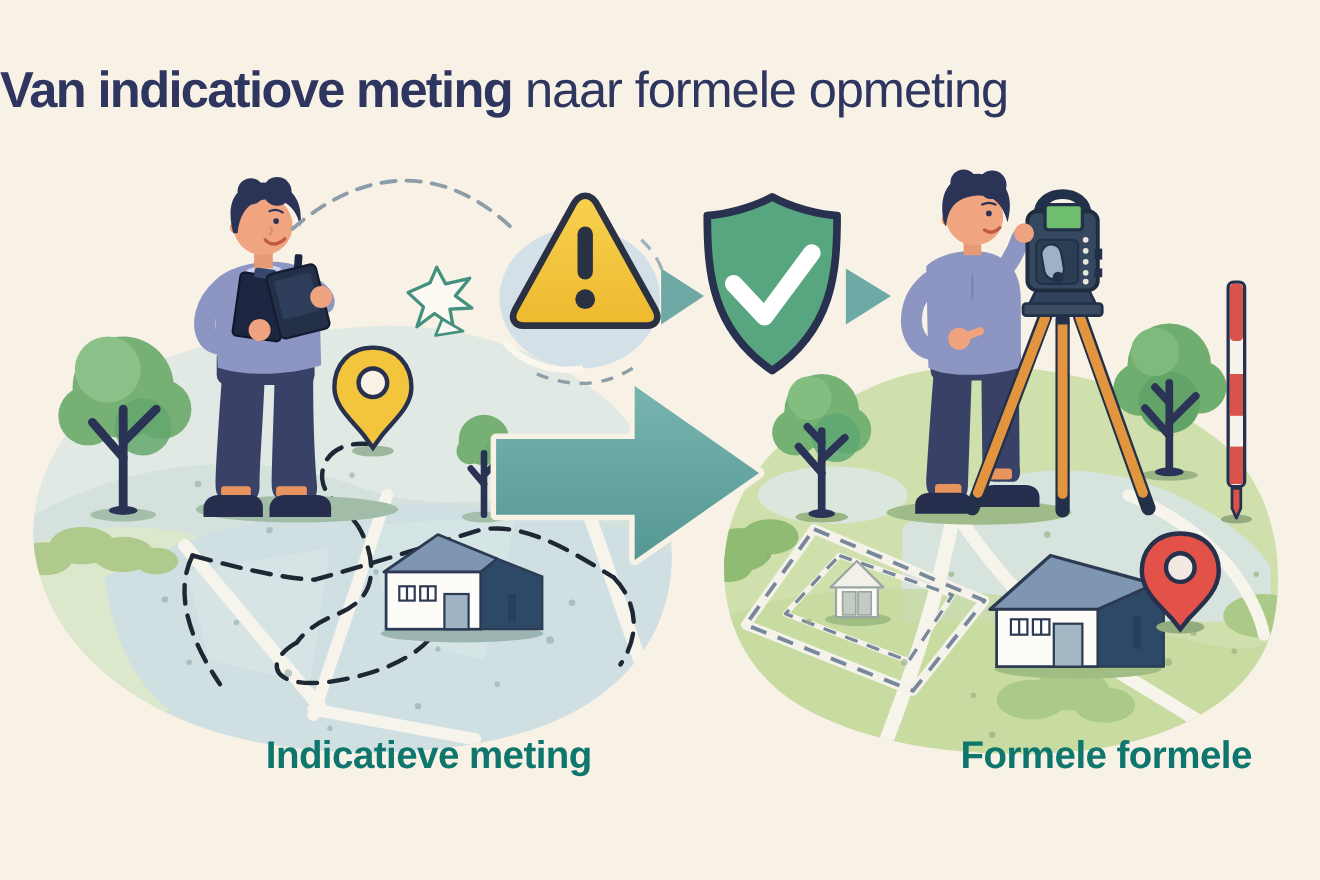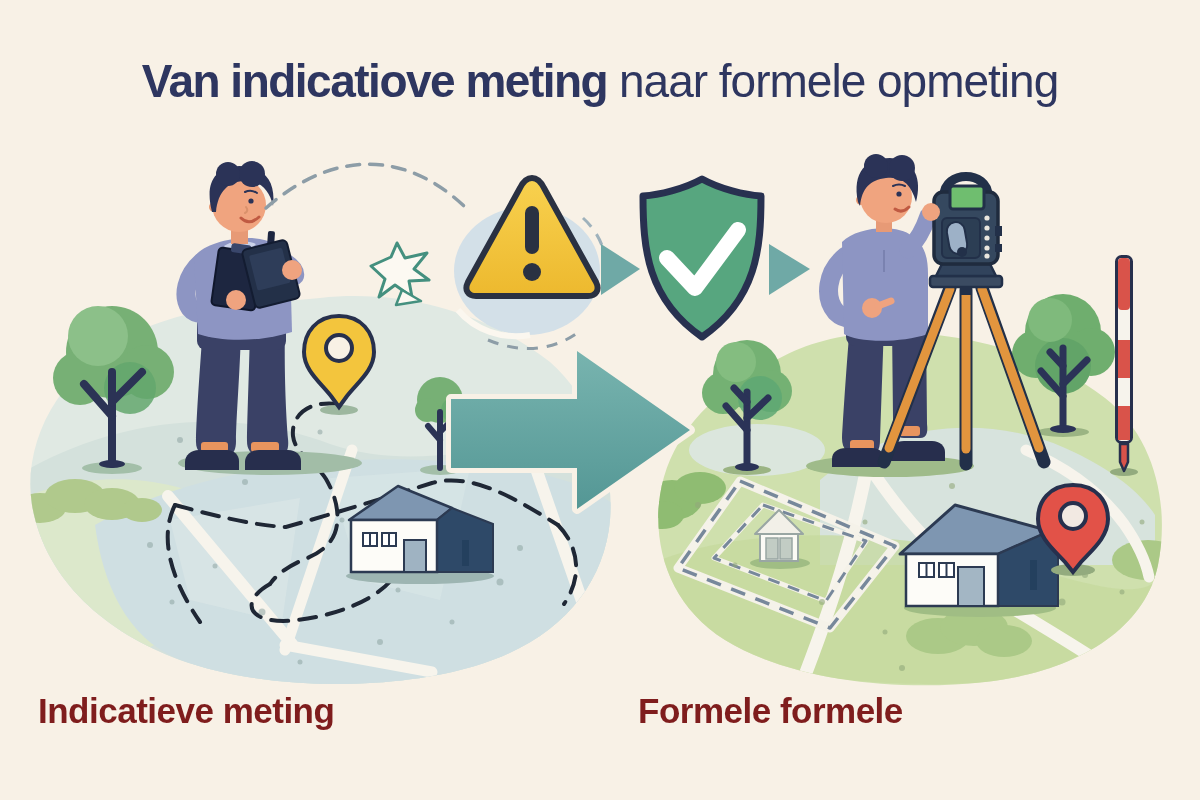--- a/index.html
+++ b/index.html
@@ -3,28 +3,28 @@
 <meta charset="utf-8">
 <style>
   html,body{margin:0;padding:0;}
   body{
     width:1200px;height:800px;position:relative;overflow:hidden;
     background:#f8f1e6;
     font-family:"Liberation Sans", sans-serif;
   }
   .stage{position:absolute;left:0;top:0;}
   .title{
-    position:absolute;top:54px;left:0;width:1200px;text-align:center;
+    position:absolute;top:54px;left:0;width:1200px;text-align:left;
     font-size:46px;color:#2e3660;letter-spacing:-1px;font-weight:400;
     white-space:nowrap;
   }
   .title .em{font-weight:700;letter-spacing:-1.5px;}
   .caption{
-    position:absolute;top:691px;width:500px;text-align:left;
-    font-size:35px;font-weight:700;color:#7f1d1d;letter-spacing:-0.5px;
+    position:absolute;top:667px;width:500px;text-align:right;
+    font-size:35px;font-weight:700;color:#0f766e;letter-spacing:-0.5px;
     white-space:nowrap;
   }
   .caption.left{left:38px;}
   .caption.right{left:638px;}
 </style>
 </head>
 <body>
 
 <svg class="stage" width="1200" height="800" viewBox="0 0 1200 800">
   <defs>

